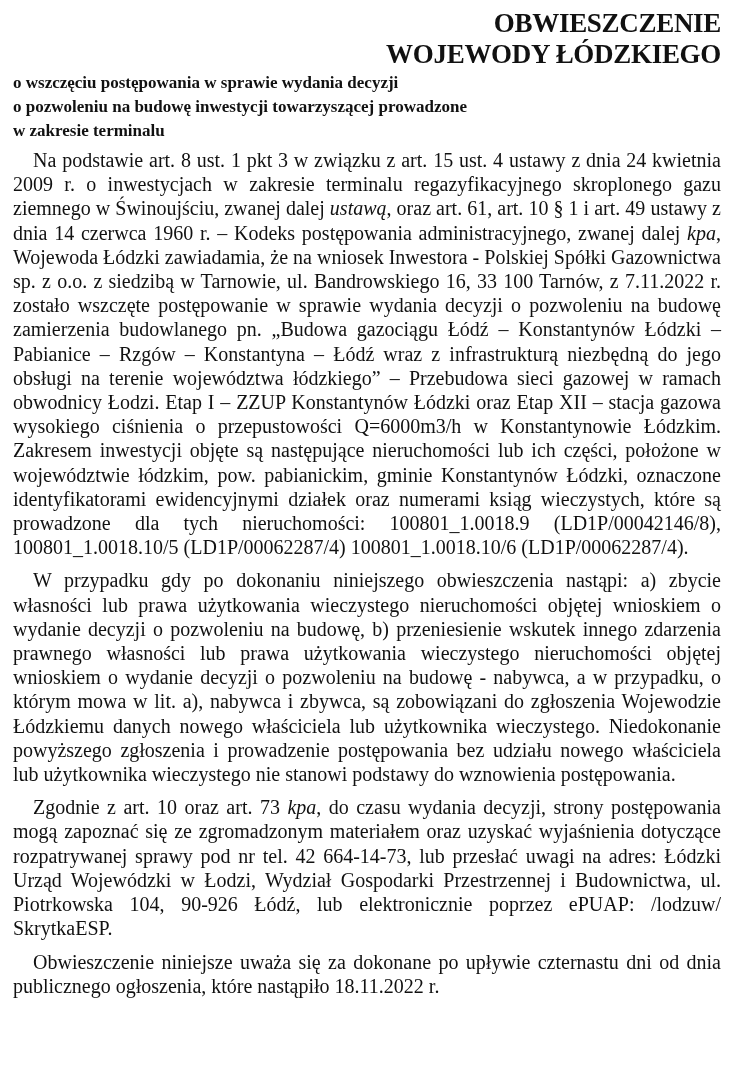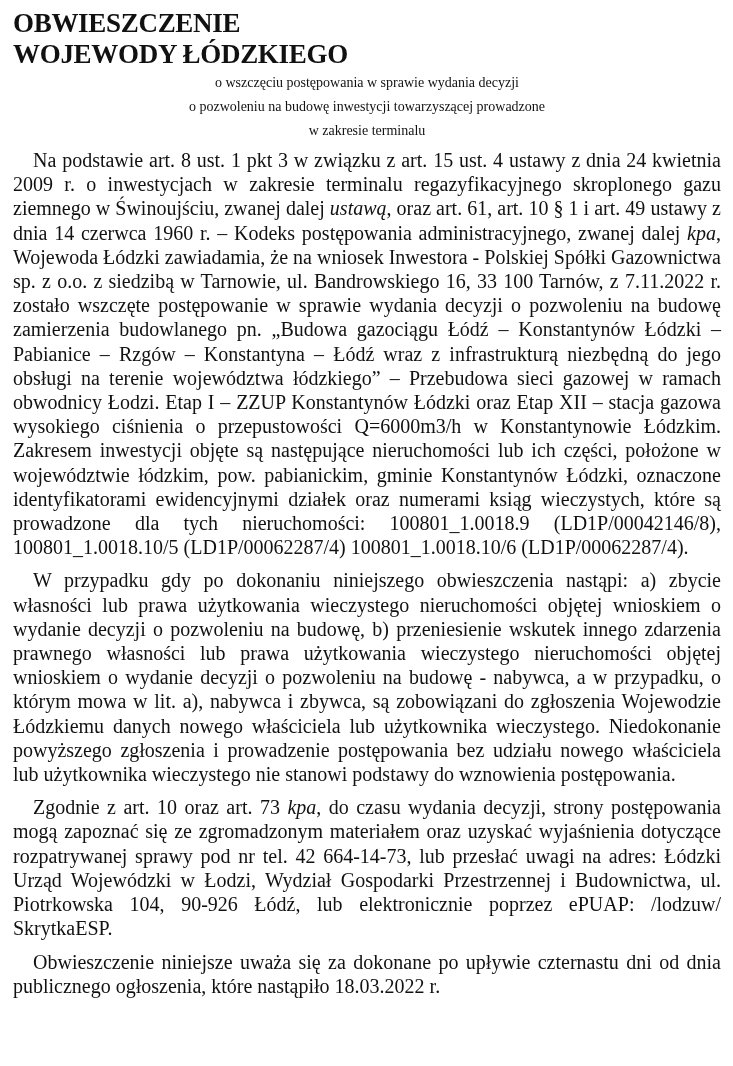--- a/index.html
+++ b/index.html
@@ -13,31 +13,30 @@
       overflow: hidden;
       font-family: "Liberation Serif", "DejaVu Serif", serif;
       color: #111111;
     }
     .page {
       padding: 8px 12px 0 13px;
       box-sizing: border-box;
       width: 733px;
     }
     .title {
-      text-align: left;
+      text-align: right;
       font-weight: bold;
       font-size: 27px;
       line-height: 31px;
       letter-spacing: -0.3px;
       margin: 0;
     }
     .subtitle {
-      text-align: center;
-      font-weight: normal;
-      font-size: 14px;
+      font-weight: bold;
+      font-size: 17px;
       line-height: 23px;
       margin: 1px 0 0 0;
     }
     .body-text {
       margin-top: 6px;
       font-size: 20px;
       line-height: 24.2px;
       text-align: justify;
     }
     .para {
@@ -62,15 +61,15 @@
     <div class="subtitle">w zakresie terminalu</div>
   </div>
 
   <div class="body-text">
     <p class="para"><span>Na podstawie art. 8 ust. 1 pkt 3 w związku z art. 15 ust. 4 ustawy z dnia 24 kwietnia 2009 r. o inwestycjach w zakresie terminalu regazyfikacyjnego skroplonego gazu ziemnego w Świnoujściu, zwanej dalej </span><em>ustawą</em><span>, oraz art. 61, art. 10 § 1 i art. 49 ustawy z dnia 14 czerwca 1960 r. – Kodeks postępowania administracyjnego, zwanej dalej </span><em>kpa</em><span>, Wojewoda Łódzki zawiadamia, że na wniosek Inwestora - Polskiej Spółki Gazownictwa sp. z o.o. z siedzibą w Tarnowie, ul. Bandrowskiego 16, 33 100 Tarnów, z 7.11.2022 r. zostało wszczęte postępowanie w sprawie wydania decyzji o pozwoleniu na budowę zamierzenia budowlanego pn. „Budowa gazociągu Łódź – Konstantynów Łódzki – Pabianice – Rzgów – Konstantyna – Łódź wraz z infrastrukturą niezbędną do jego obsługi na terenie województwa łódzkiego” – Przebudowa sieci gazowej w ramach obwodnicy Łodzi. Etap I – ZZUP Konstantynów Łódzki oraz Etap XII – stacja gazowa wysokiego ciśnienia o przepustowości Q=6000m3/h w Konstantynowie Łódzkim. Zakresem inwestycji objęte są następujące nieruchomości lub ich części, położone w województwie łódzkim, pow. pabianickim, gminie Konstantynów Łódzki, oznaczone identyfikatorami ewidencyjnymi działek oraz numerami ksiąg wieczystych, które są prowadzone dla tych nieruchomości: 100801_1.0018.9 (LD1P/00042146/8), 100801_1.0018.10/5 (LD1P/00062287/4) 100801_1.0018.10/6 (LD1P/00062287/4).</span></p>
 
     <p class="para">W przypadku gdy po dokonaniu niniejszego obwieszczenia nastąpi: a) zbycie własności lub prawa użytkowania wieczystego nieruchomości objętej wnioskiem o wydanie decyzji o pozwoleniu na budowę, b) przeniesienie wskutek innego zdarzenia prawnego własności lub prawa użytkowania wieczystego nieruchomości objętej wnioskiem o wydanie decyzji o pozwoleniu na budowę - nabywca, a w przypadku, o którym mowa w lit. a), nabywca i zbywca, są zobowiązani do zgłoszenia Wojewodzie Łódzkiemu danych nowego właściciela lub użytkownika wieczystego. Niedokonanie powyższego zgłoszenia i prowadzenie postępowania bez udziału nowego właściciela lub użytkownika wieczystego nie stanowi podstawy do wznowienia postępowania.</p>
 
     <p class="para"><span>Zgodnie z art. 10 oraz art. 73 </span><em>kpa</em><span>, do czasu wydania decyzji, strony postępowania mogą zapoznać się ze zgromadzonym materiałem oraz uzyskać wyjaśnienia dotyczące rozpatrywanej sprawy pod nr tel. 42 664-14-73, lub przesłać uwagi na adres: Łódzki Urząd Wojewódzki w Łodzi, Wydział Gospodarki Przestrzennej i Budownictwa, ul. Piotrkowska 104, 90-926 Łódź, lub elektronicznie poprzez ePUAP: /lodzuw/ SkrytkaESP.</span></p>
 
-    <p class="para">Obwieszczenie niniejsze uważa się za dokonane po upływie czternastu dni od dnia publicznego ogłoszenia, które nastąpiło 18.03.2022 r.</p>
+    <p class="para">Obwieszczenie niniejsze uważa się za dokonane po upływie czternastu dni od dnia publicznego ogłoszenia, które nastąpiło 18.11.2022 r.</p>
   </div>
 </div>
 
 </body></html>

